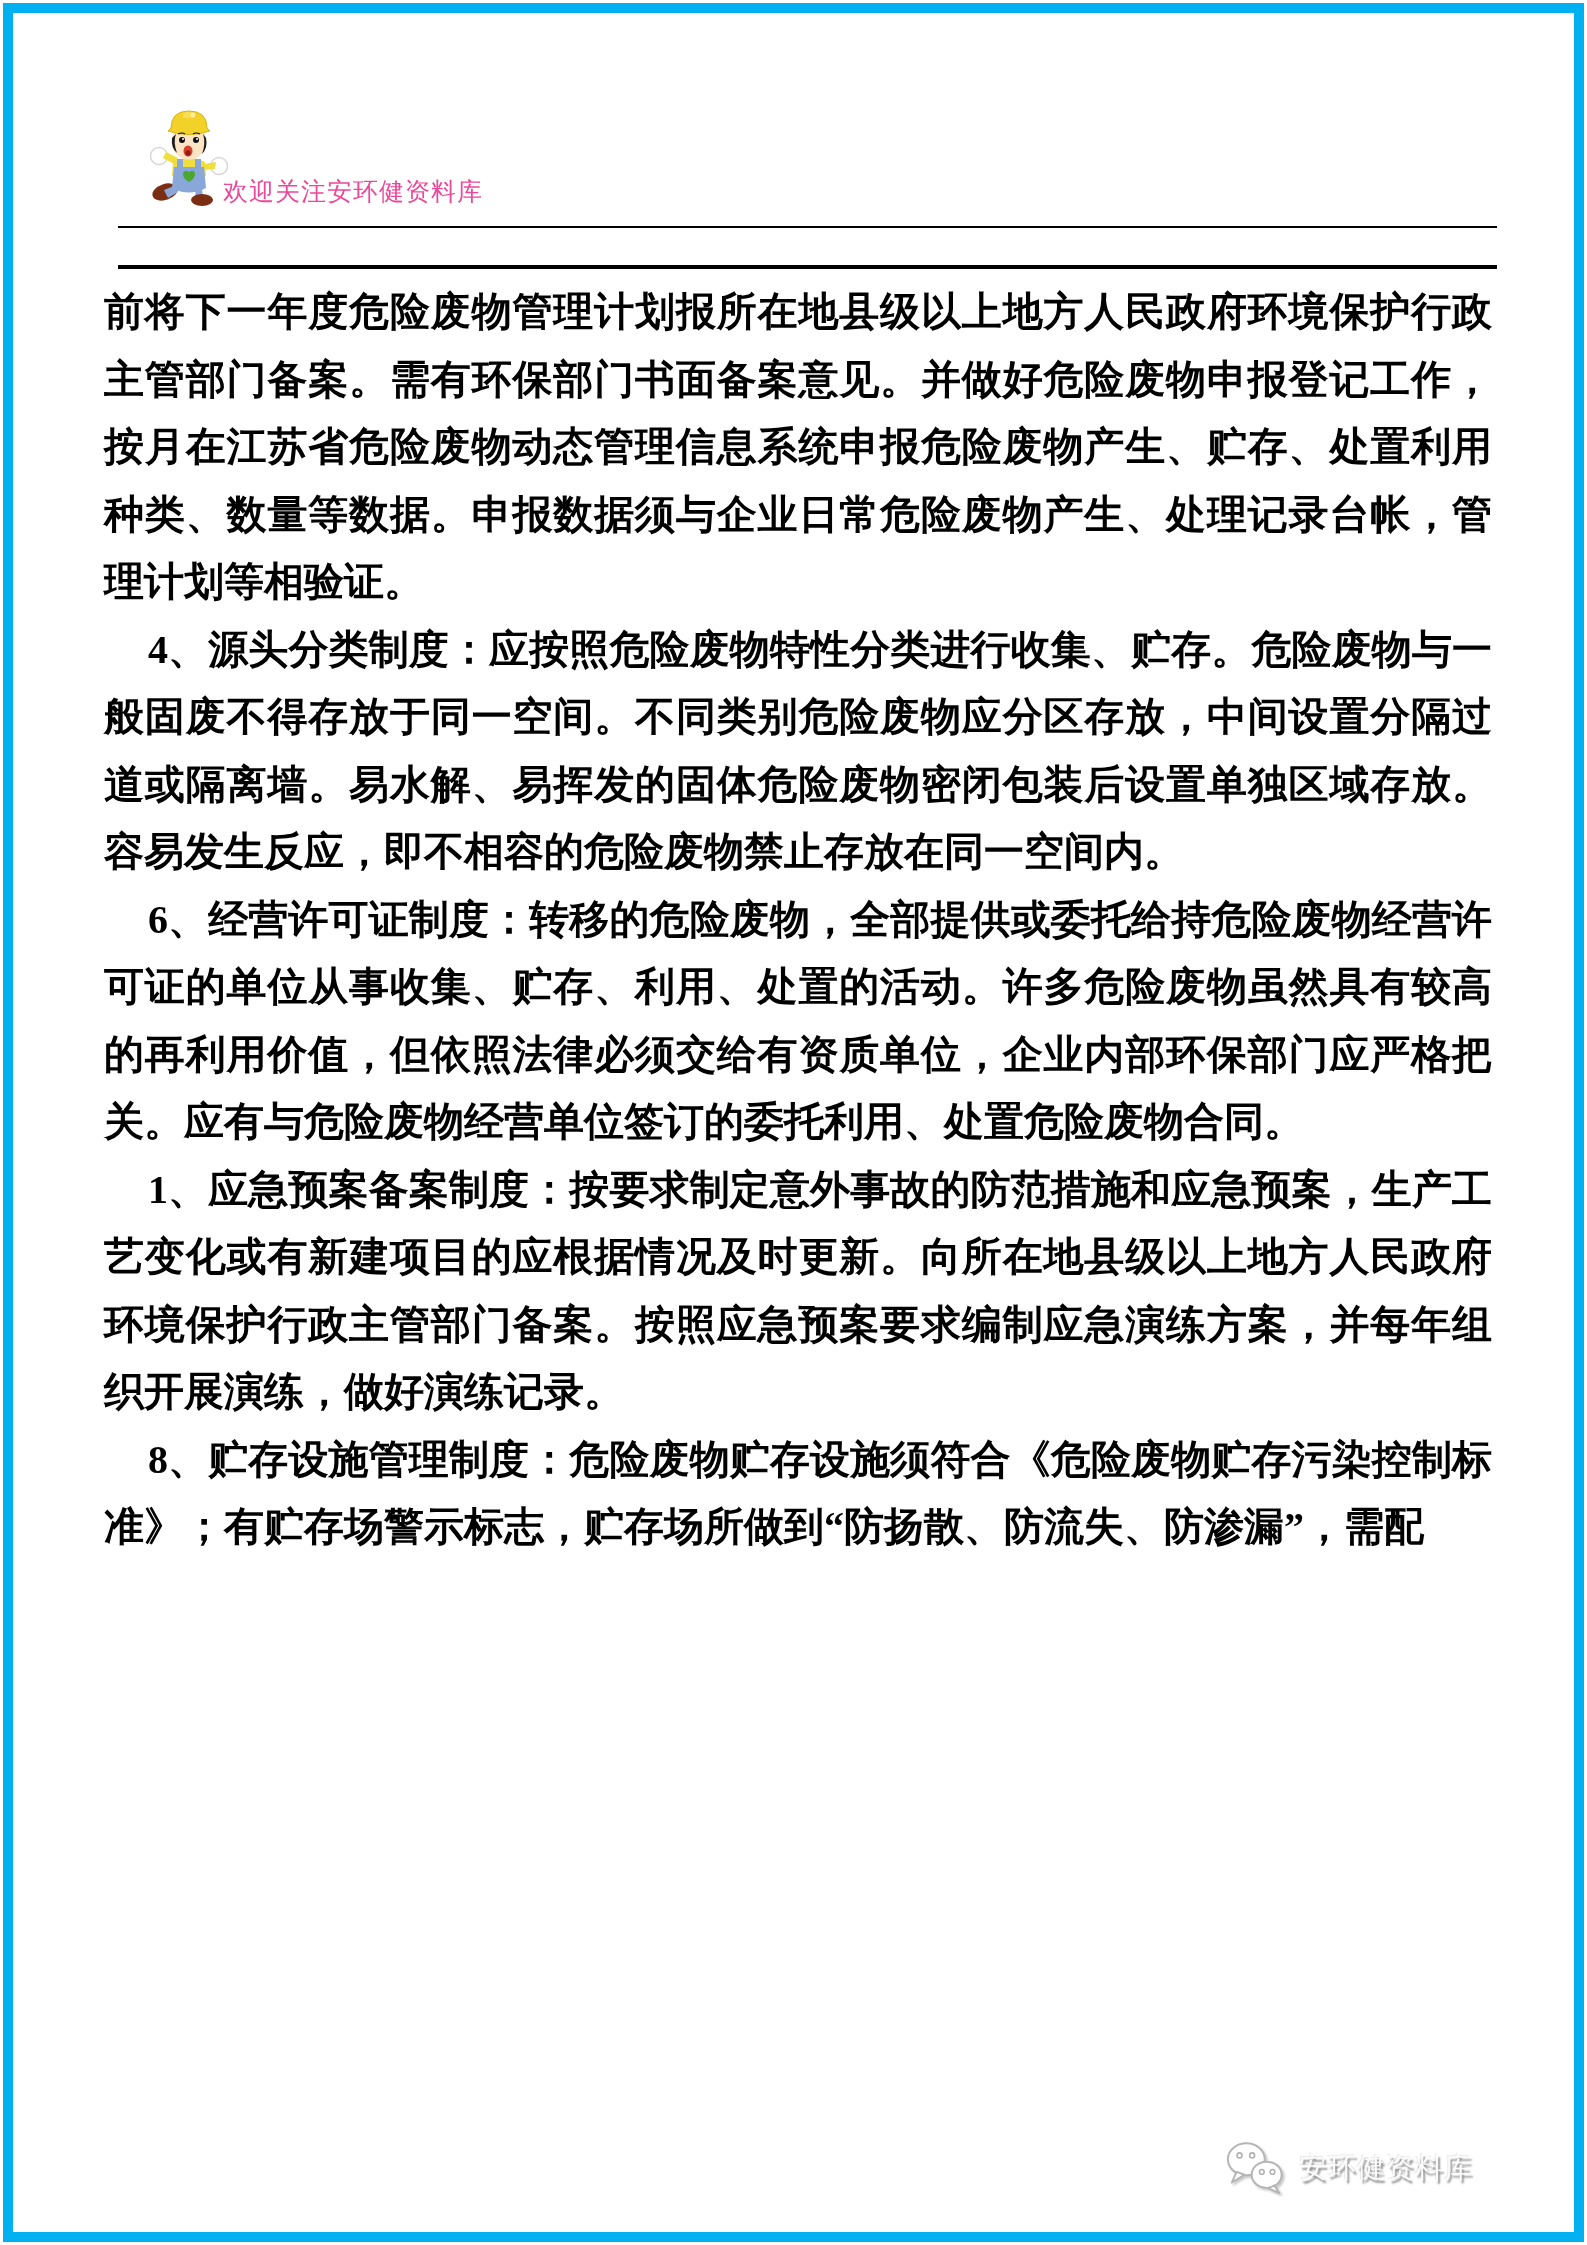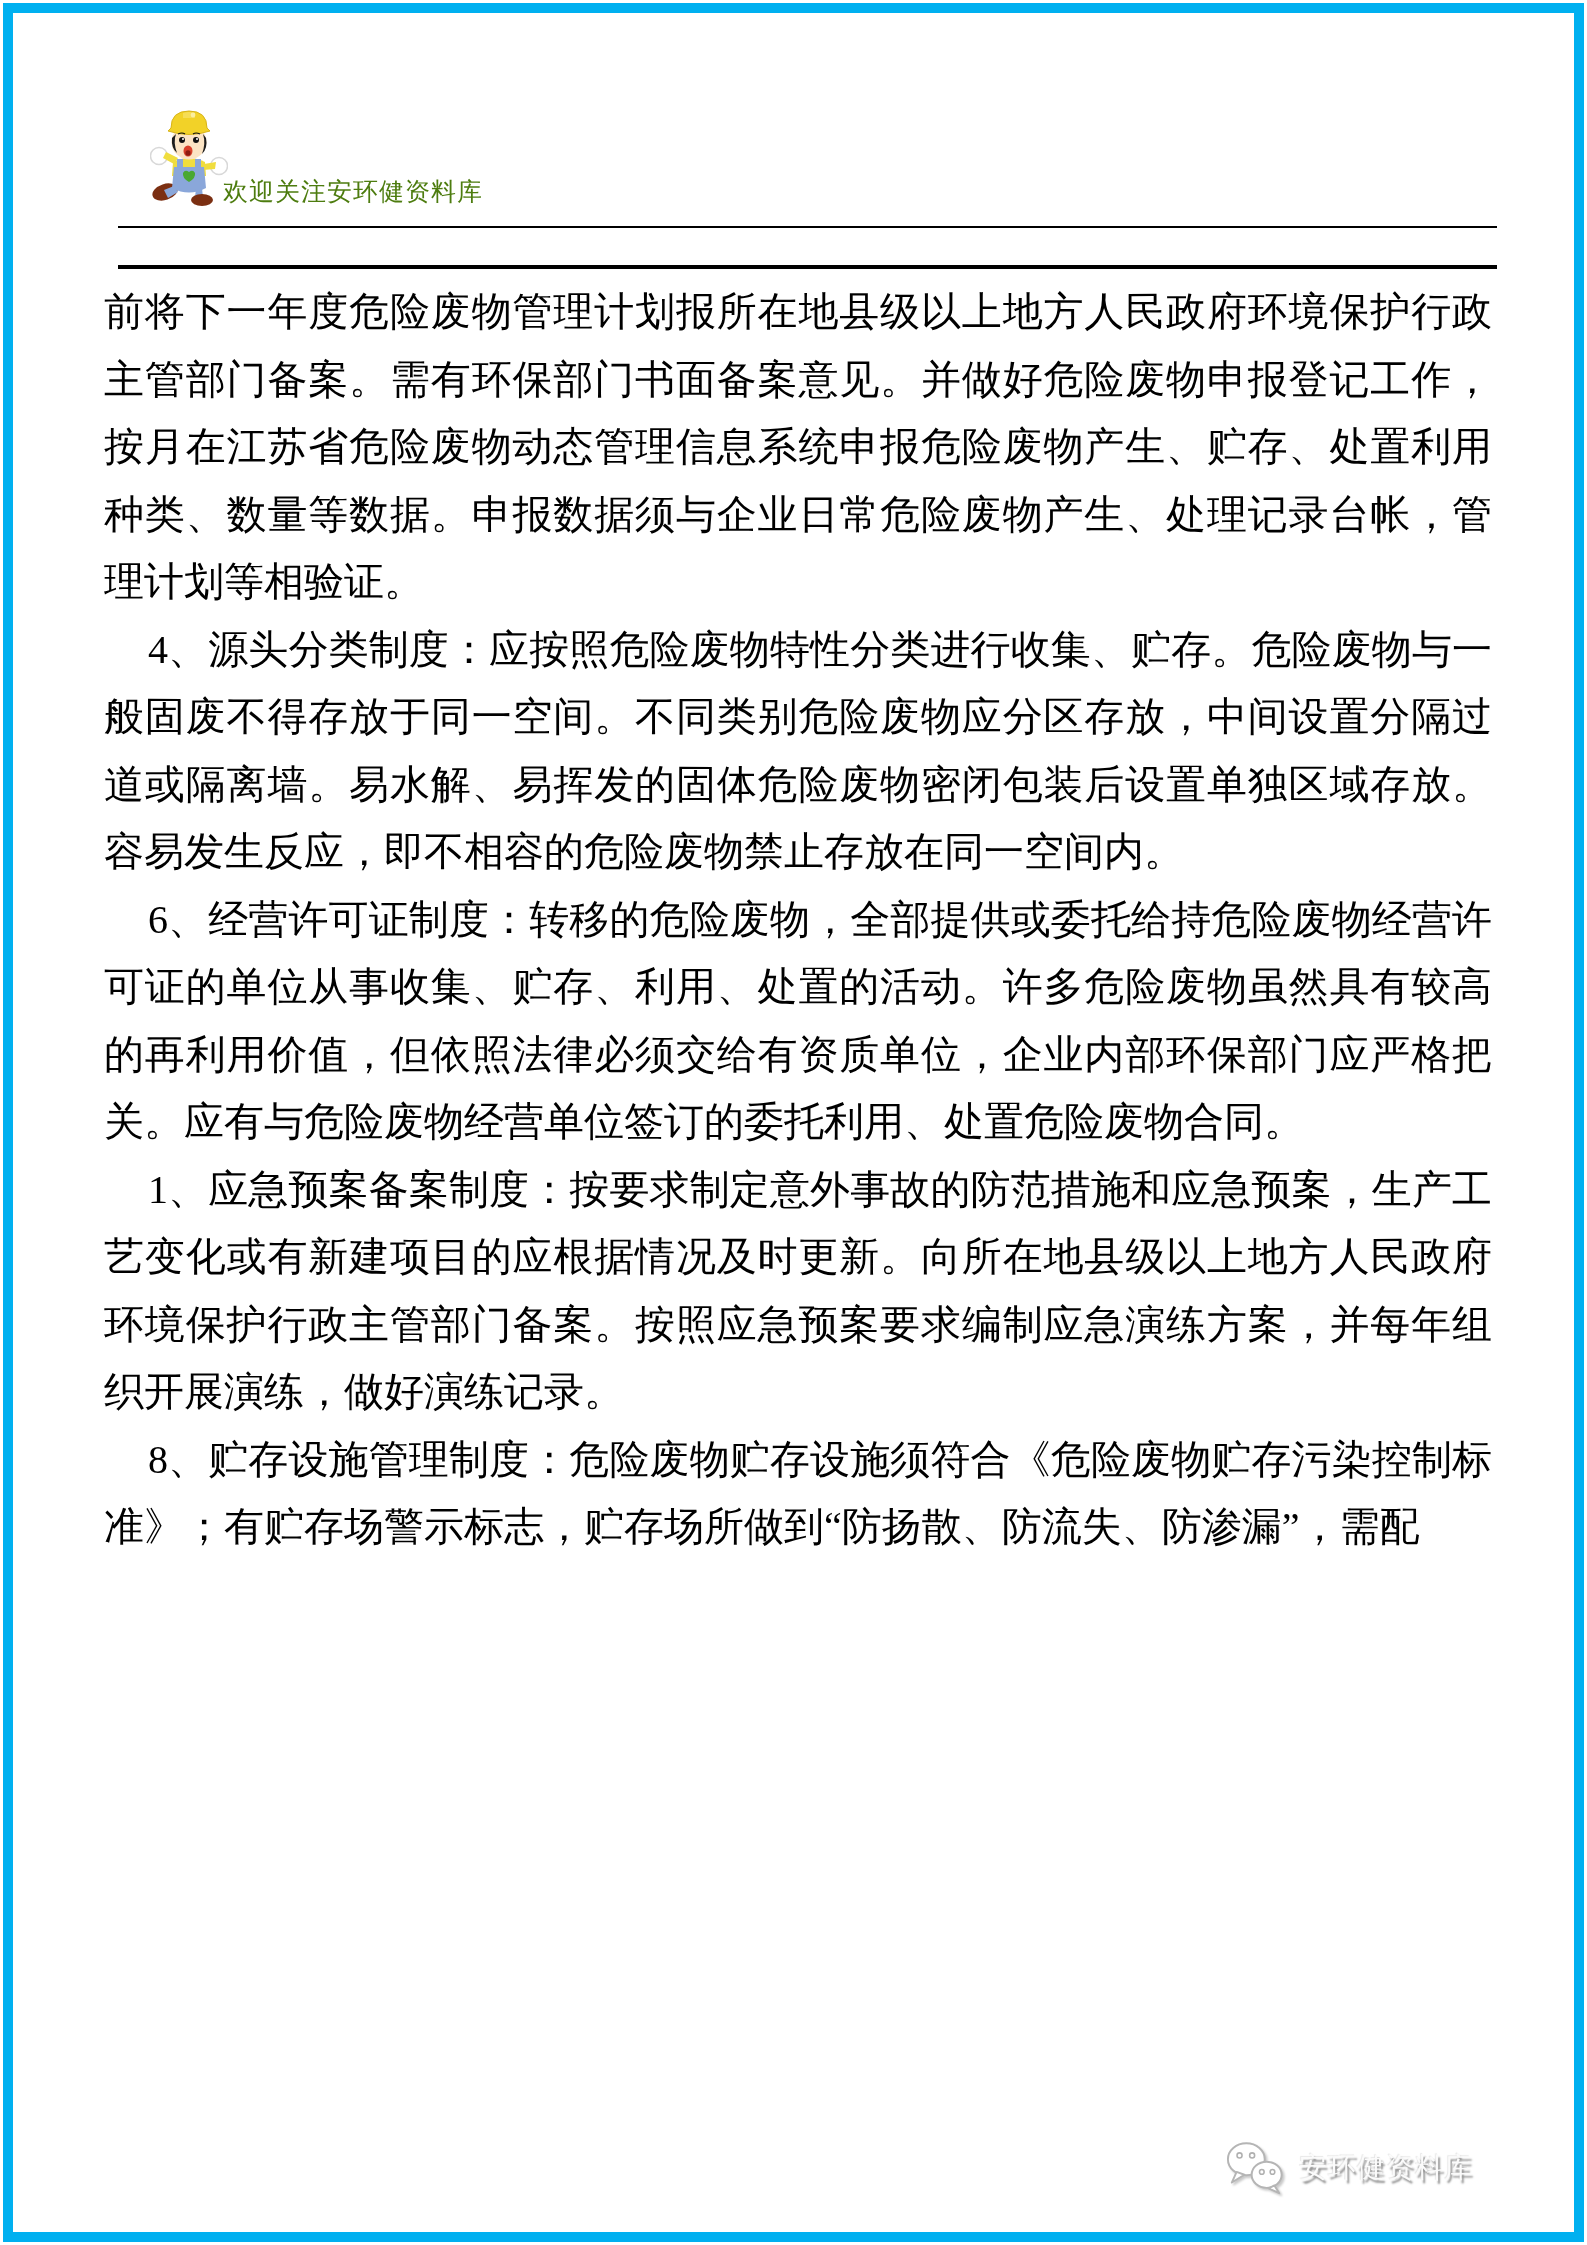--- a/index.html
+++ b/index.html
@@ -27,21 +27,21 @@
     top: 106px;
     width: 78px;
     height: 100px;
   }
   .banner-text {
     position: absolute;
     left: 223px;
     top: 175px;
     font-family: "Liberation Sans", "DejaVu Sans", sans-serif;
     font-size: 25px;
-    color: #4d7c0f;
+    color: #ec4899;
     letter-spacing: 1px;
     white-space: nowrap;
   }
   .rule-thin {
     position: absolute;
     left: 118px;
     top: 226px;
     width: 1379px;
     height: 2px;
     background: #000;
@@ -61,20 +61,21 @@
     top: 278px;
     width: 1388px;
     font-size: 40px;
     line-height: 67.5px;
     color: #000;
     text-align: justify;
   }
   .doc-body p {
     margin: 0;
     padding: 0;
+    font-weight: bold;
   }
   .doc-body p.indent {
     text-indent: 44px;
   }
   
   .watermark {
     position: absolute;
     left: 1225px;
     top: 2138px;
     display: flex;

